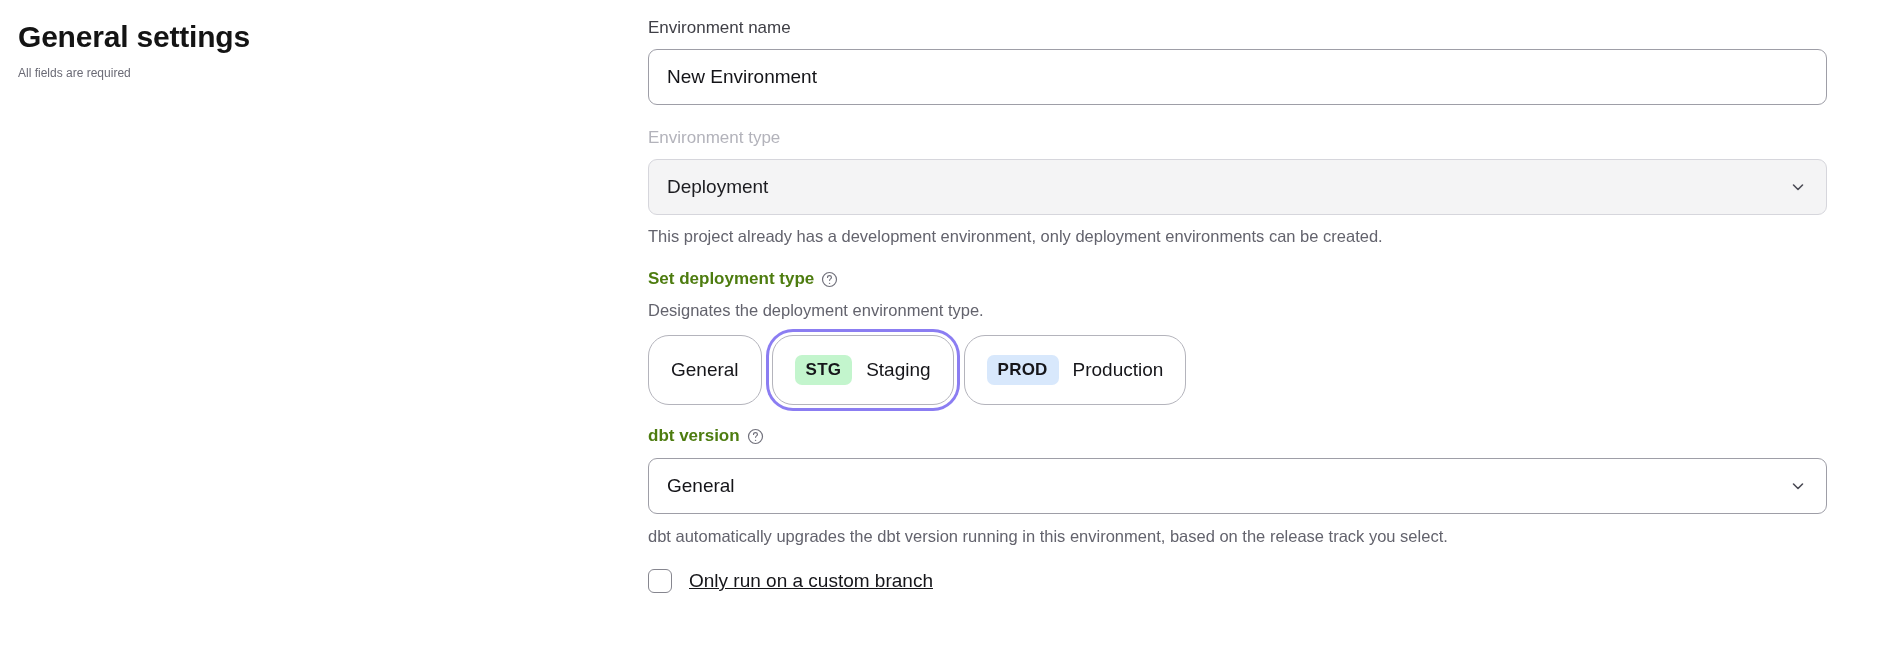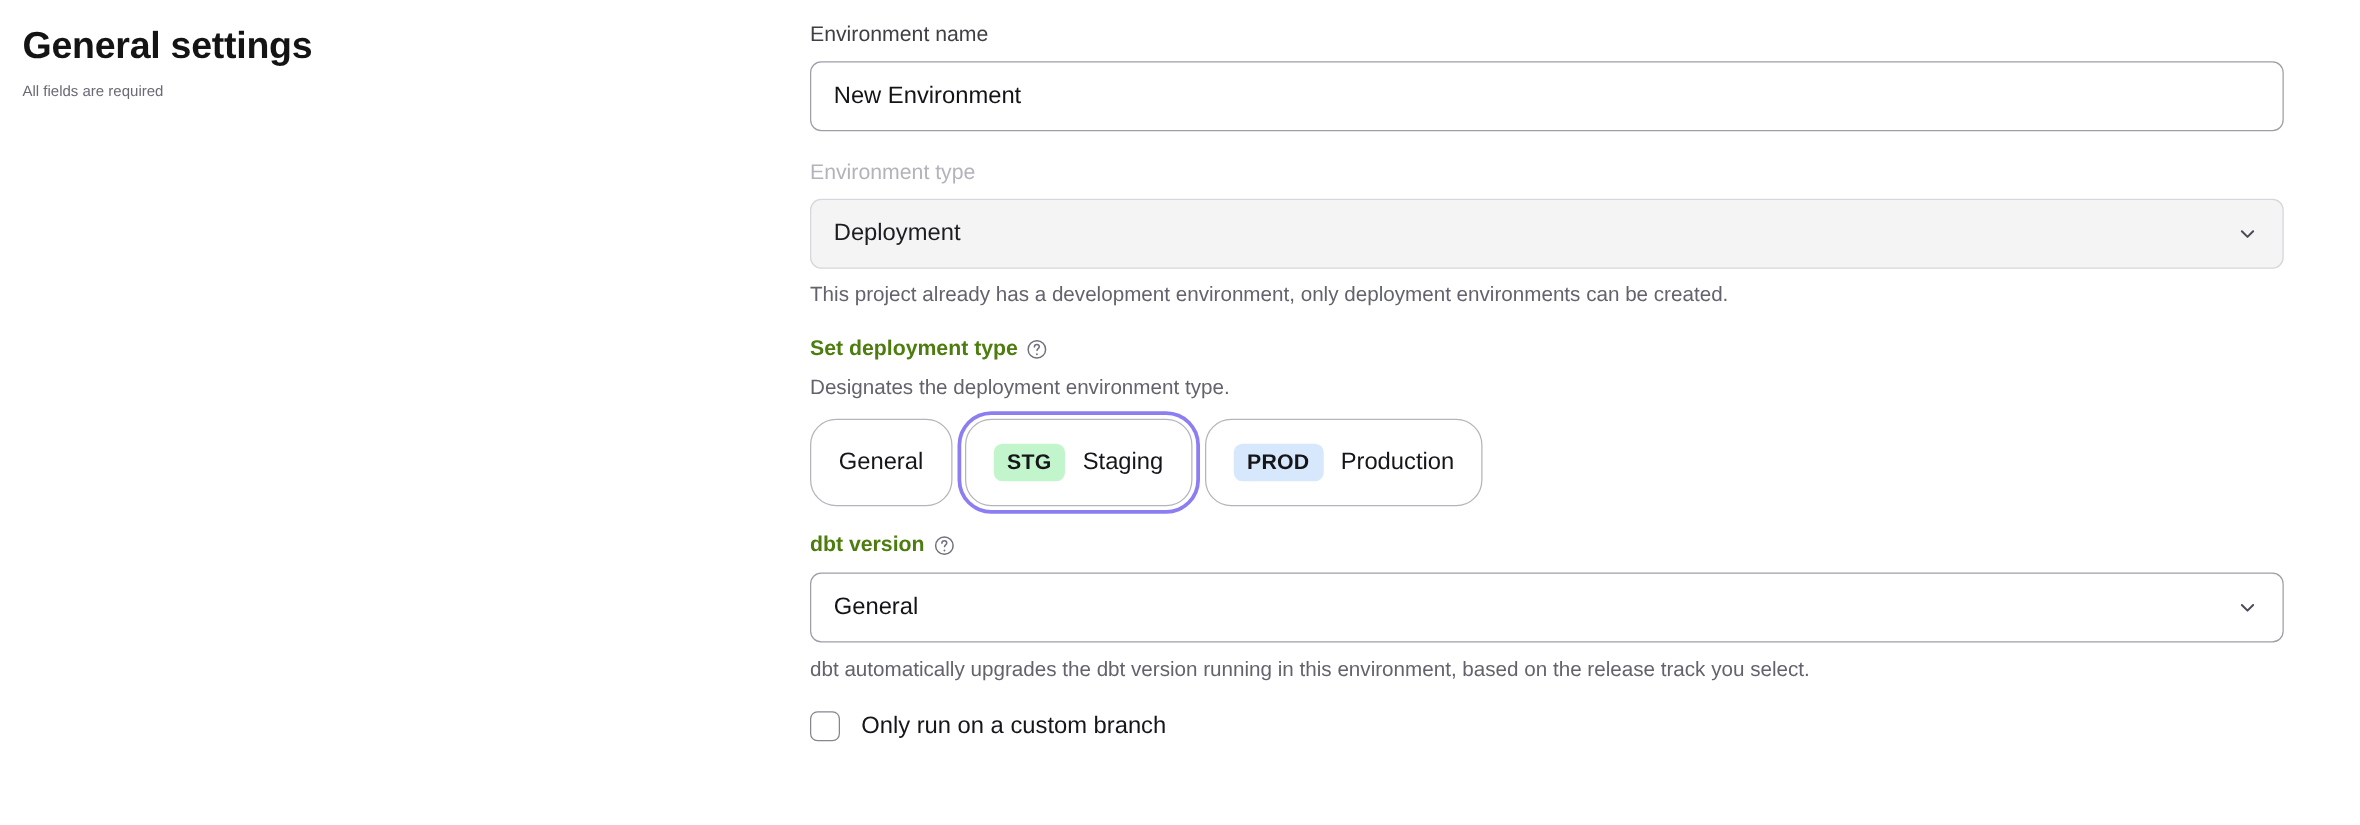--- a/index.html
+++ b/index.html
@@ -195,20 +195,21 @@
     border-radius: 6px;
     background: #ffffff;
     flex: 0 0 auto;
     cursor: pointer;
   }
 
   .check-label {
     font-size: 19px;
     color: #16161a;
     cursor: pointer;
+    text-decoration: underline;
   }
 </style>
 </head>
 <body>
 
 <div class="page">
 
   <div class="left-col">
     <div class="page-title">General settings</div>
     <div class="page-subtitle">All fields are required</div>

